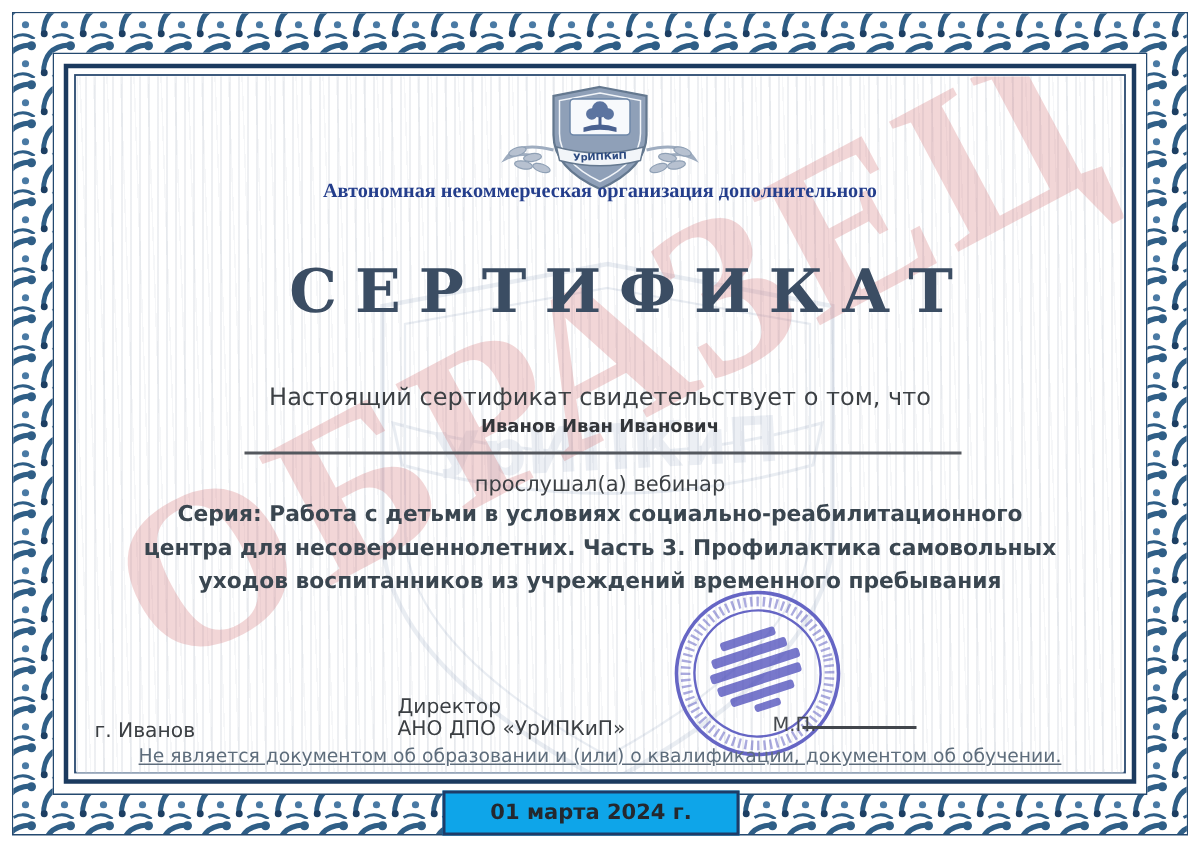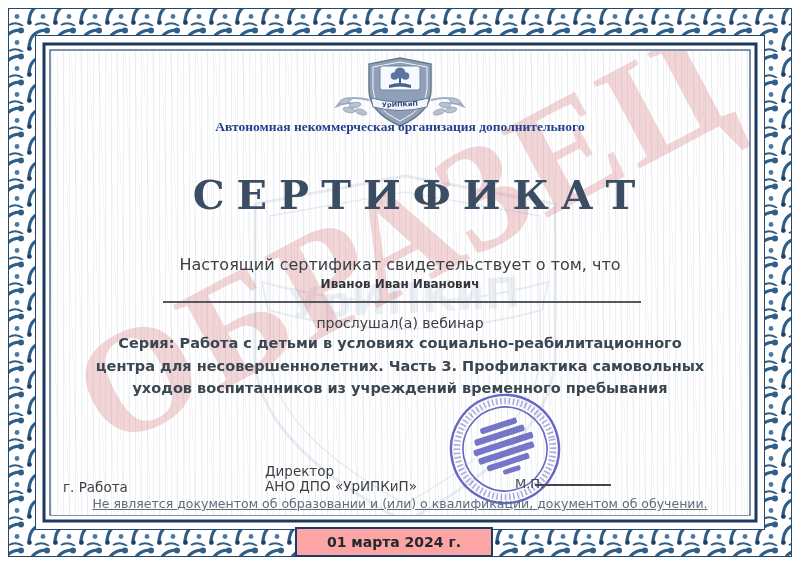--- a/index.html
+++ b/index.html
@@ -40,21 +40,21 @@
 
   .city{left:12px;top:428px;font-size:13.5px;color:#3b3f43;}
   .signer{left:214px;top:413px;font-size:13.5px;line-height:15px;color:#3b3f43;}
   .stamp-svg{position:absolute;left:396px;top:340px;z-index:2;}
   .mp{left:452px;top:425px;font-size:13px;color:#45494e;z-index:3;margin-left:12px;}
   .sigline{left:484px;top:433px;width:76px;height:2px;background:#42464c;z-index:3;}
   .disclaimer{top:445px;font-size:12.5px;color:#5e6d7c;text-decoration:underline;}
 
   .date-box{
     position:absolute;left:295px;top:527px;width:198px;height:30px;z-index:5;box-sizing:border-box;
-    background:#fca5a5;border:2px solid #1e3c68;display:flex;align-items:center;justify-content:center;
+    background:#0ea5e9;border:2px solid #1e3c68;display:flex;align-items:center;justify-content:center;
     font-weight:700;font-size:14px;color:#24282e;
   }
 </style>
 </head>
 <body>
 
 <div class="page">
 
   <svg class="frame-svg" width="800" height="565" viewBox="0 0 800 565">
     <defs>
@@ -134,21 +134,21 @@
     <div class="abs rule"></div>
 
     <div class="abs ctr action">прослушал(а) вебинар</div>
 
     <div class="abs ctr course">
       <div>Серия: Работа с детьми в условиях социально-реабилитационного</div>
       <div>центра для несовершеннолетних. Часть 3. Профилактика самовольных</div>
       <div>уходов воспитанников из учреждений временного пребывания</div>
     </div>
 
-    <div class="abs city">г. Работа</div>
+    <div class="abs city">г. Иванов</div>
 
     <div class="abs signer">
       <div>Директор</div>
       <div>АНО ДПО «УрИПКиП»</div>
     </div>
 
     <svg class="stamp-svg" width="116" height="116" viewBox="0 0 116 116">
       <g transform="rotate(-12 58 58)" opacity="0.92">
         <circle cx="58" cy="58" r="54" fill="none" stroke="#5a5ac0" stroke-width="2.4"></circle>
         <circle cx="58" cy="58" r="48" fill="none" stroke="#5a5ac0" stroke-width="6.5" stroke-dasharray="1.6 2.6" opacity="0.55"></circle>

